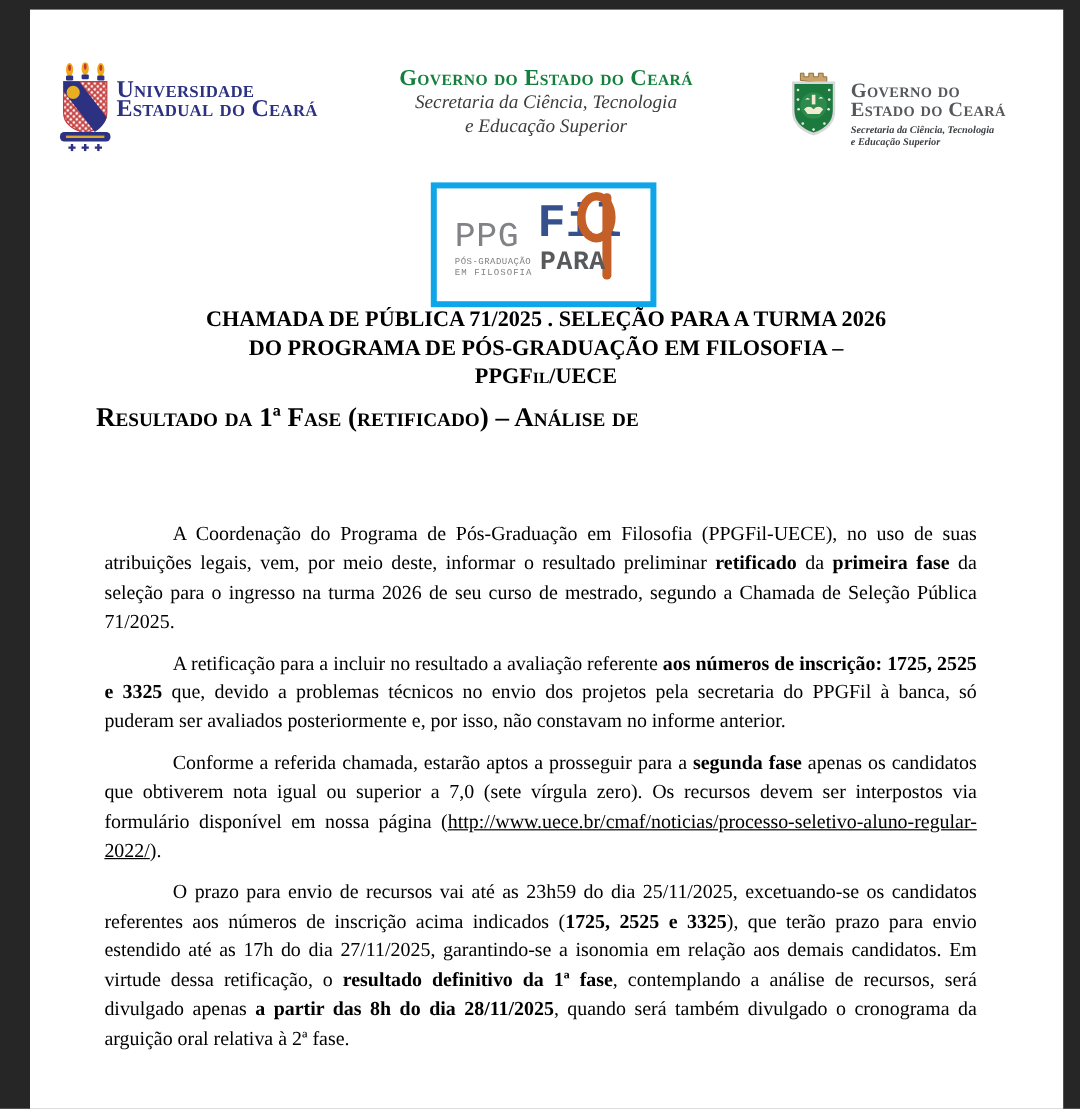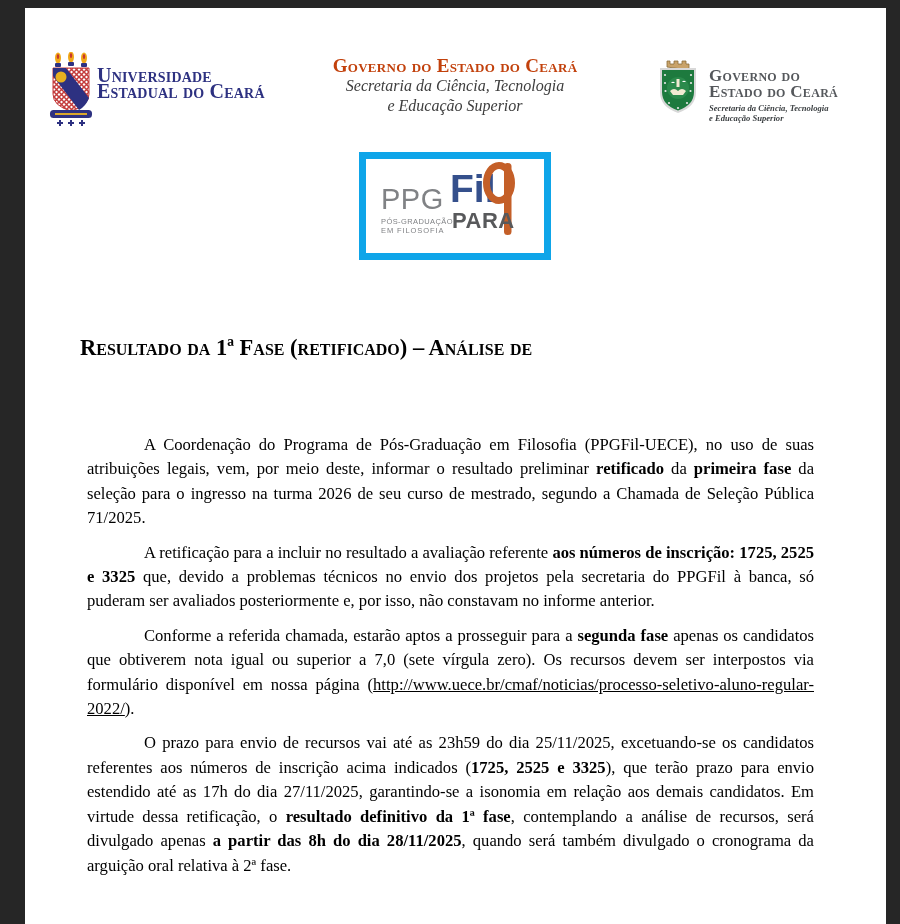--- a/index.html
+++ b/index.html
@@ -17,41 +17,41 @@
   .abs{position:absolute;}
 
   
   .uece-name{
     left:72px;top:60px;
     color:#2d3181;font-weight:bold;font-variant:small-caps;
     font-size:20px;line-height:15.5px;letter-spacing:.2px;white-space:nowrap;
   }
   .center-head{left:230px;top:47px;width:400px;text-align:center;color:#2e2e2e;}
   .center-head .gov-line{
-    font-variant:small-caps;font-weight:bold;font-size:19px;line-height:21px;color:#c2410c;letter-spacing:.3px;
+    font-variant:small-caps;font-weight:bold;font-size:19px;line-height:21px;color:#15803d;letter-spacing:.3px;
   }
   .center-head .sec-line{font-style:italic;font-size:16px;line-height:20px;color:#3d3d3d;}
   .center-head .uece-ch{
     margin-top:9px;font-variant:small-caps;font-weight:bold;font-size:19px;color:#252525;letter-spacing:.4px;
   }
   .gov-block{left:684px;top:60px;width:190px;}
   .gov-block .gv1{
     font-variant:small-caps;font-weight:bold;font-size:17px;line-height:16px;
     color:#55585c;letter-spacing:.3px;white-space:nowrap;
   }
   .gov-block .gv2{
     margin-top:4px;font-weight:bold;font-style:italic;font-size:8.6px;line-height:9.5px;
     color:#3c4043;white-space:nowrap;font-family:"Liberation Serif",serif;
   }
 
   
   .ppgfil-box{
     left:334px;top:144px;width:178px;height:94px;
-    border:7px solid #0ea5e9;background:#fff;
-    font-family:Liberation Sans, sans-serif;
+    border:5px solid #0ea5e9;background:#fff;
+    font-family:Liberation Mono, monospace;
   }
   .ppg{left:15px;top:24px;font-size:29px;color:#808285;letter-spacing:.5px;}
   .fil{left:84px;top:8px;font-size:39px;font-weight:bold;color:#35508c;}
   .phi{left:117px;top:2px;}
   .pg1{left:15px;top:58px;font-size:7.5px;color:#808285;letter-spacing:.4px;}
   .pg2{left:15px;top:67px;font-size:7.5px;color:#808285;letter-spacing:.9px;}
   .uece-lg{left:86px;top:49px;font-size:22px;font-weight:bold;color:#58595b;letter-spacing:.5px;}
 
   
   .doc-title{
@@ -157,20 +157,25 @@
     <span class="abs fil">Fil</span>
     <svg class="abs phi" width="38" height="78" viewBox="0 0 38 78">
       <ellipse cx="16" cy="22" rx="12.5" ry="17.5" fill="none" stroke="#c45f28" stroke-width="7"></ellipse>
       <rect x="21" y="2" width="7.5" height="72" rx="3.5" fill="#c45f28"></rect>
     </svg>
     <span class="abs pg1">PÓS-GRADUAÇÃO</span>
     <span class="abs pg2">EM FILOSOFIA</span>
     <span class="abs uece-lg">PARA</span>
   </div>
 
+  <div class="abs doc-title">
+    <div>CHAMADA DE PÚBLICA 71/2025 . SELEÇÃO PARA A TURMA 2026</div>
+    <div>DO PROGRAMA DE PÓS-GRADUAÇÃO EM FILOSOFIA –</div>
+    <div class="sc">PPGFil/UECE</div>
+  </div>
   <div class="abs doc-subtitle">
     <div>Resultado da 1ª Fase (retificado) – Análise de</div>
   </div>
 
   <div class="abs body-text">
     <p><span>A Coordenação do Programa de Pós-Graduação em Filosofia (PPGFil-UECE), no uso de suas atribuições legais, vem, por meio deste, informar o resultado preliminar </span><span class="b">retificado</span><span> da </span><span class="b">primeira fase</span><span> da seleção para o ingresso na turma 2026 de seu curso de mestrado, segundo a Chamada de Seleção Pública 71/2025.</span></p>
     <p><span>A retificação para a incluir no resultado a avaliação referente </span><span class="b">aos números de inscrição: 1725, 2525 e 3325</span><span> que, devido a problemas técnicos no envio dos projetos pela secretaria do PPGFil à banca, só puderam ser avaliados posteriormente e, por isso, não constavam no informe anterior.</span></p>
     <p><span>Conforme a referida chamada, estarão aptos a prosseguir para a </span><span class="b">segunda fase</span><span> apenas os candidatos que obtiverem nota igual ou superior a 7,0 (sete vírgula zero). Os recursos devem ser interpostos via formulário disponível em nossa página (</span><span class="link">http://www.uece.br/cmaf/noticias/processo-seletivo-aluno-regular-2022/</span><span>).</span></p>
     <p><span>O prazo para envio de recursos vai até as 23h59 do dia 25/11/2025, excetuando-se os candidatos referentes aos números de inscrição acima indicados (</span><span class="b">1725, 2525 e 3325</span><span>), que terão prazo para envio estendido até as 17h do dia 27/11/2025, garantindo-se a isonomia em relação aos demais candidatos. Em virtude dessa retificação, o </span><span class="b">resultado definitivo da 1ª fase</span><span>, contemplando a análise de recursos, será divulgado apenas </span><span class="b">a partir das 8h do dia 28/11/2025</span><span>, quando será também divulgado o cronograma da arguição oral relativa à 2ª fase.</span></p>
   </div>

